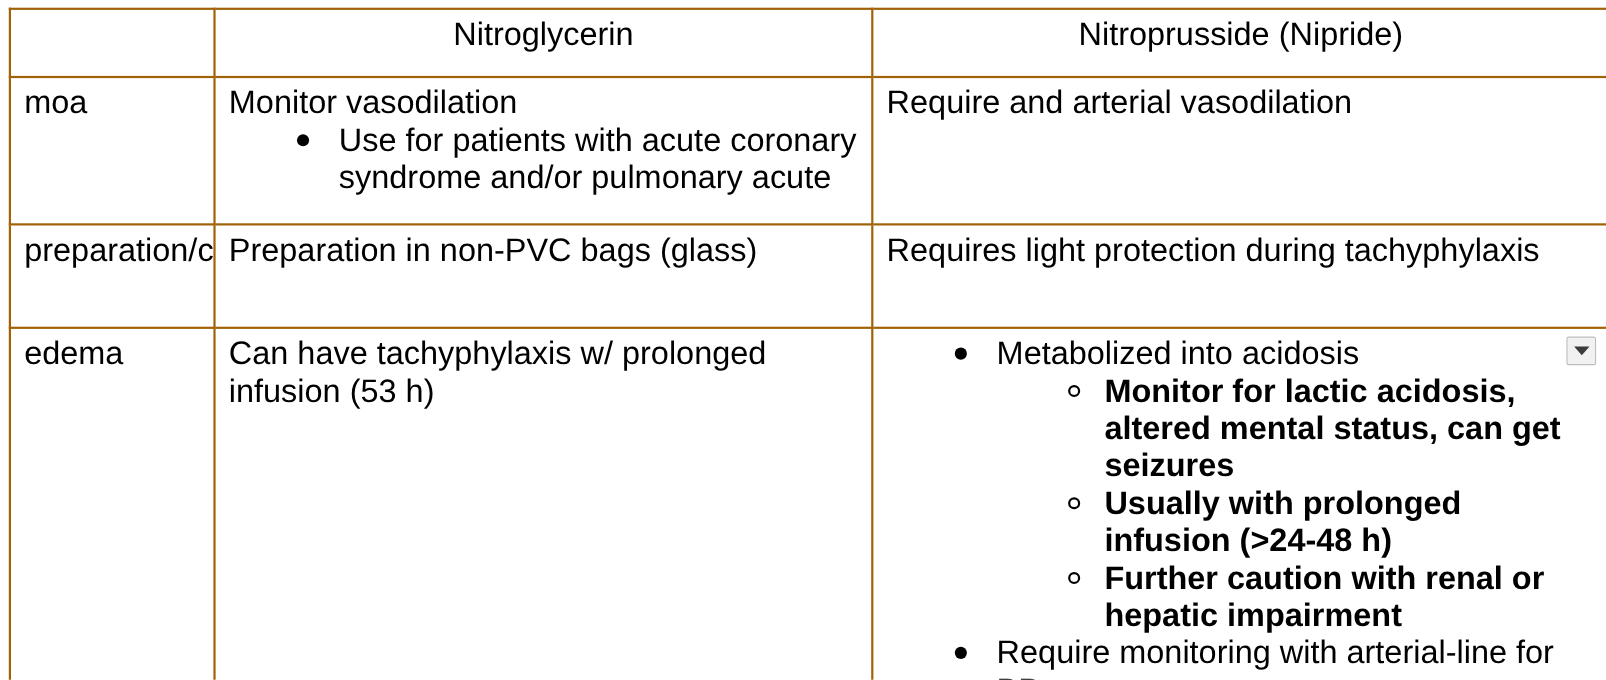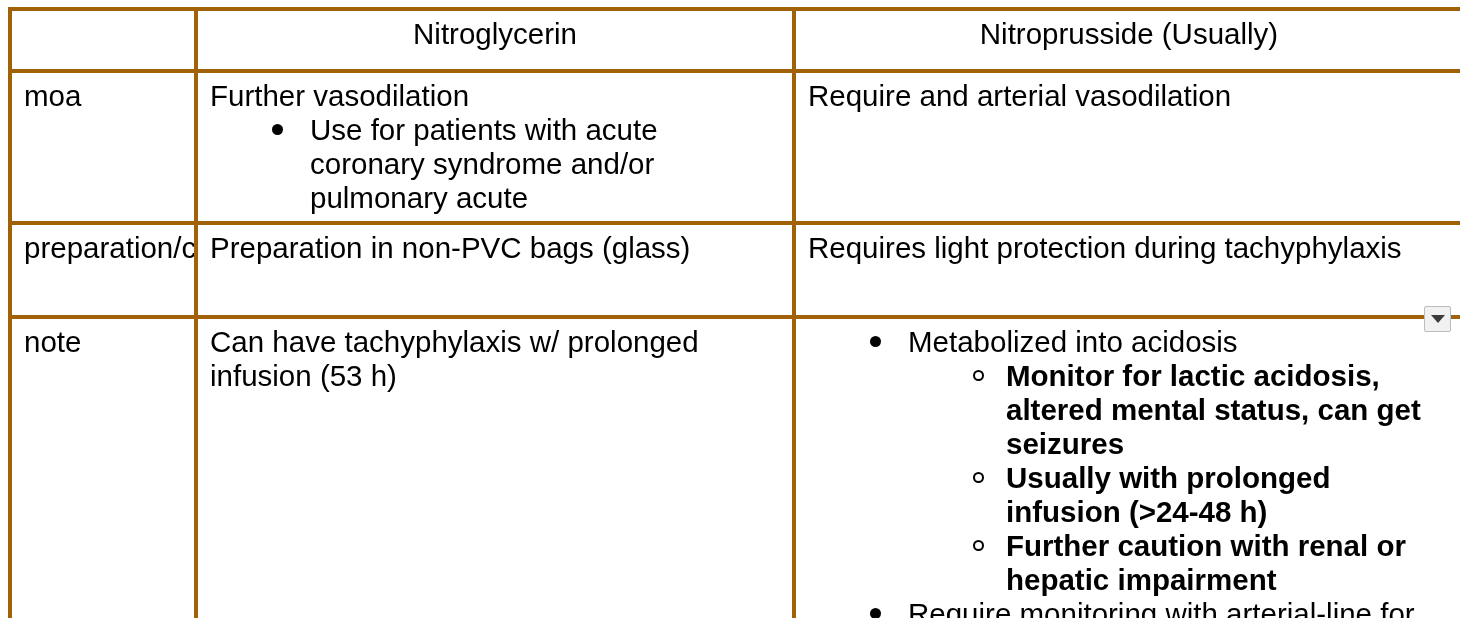--- a/index.html
+++ b/index.html
@@ -19,21 +19,21 @@
   }
   table.cmp {
     position: absolute;
     left: 8px;
     top: 7px;
     border-collapse: collapse;
     table-layout: fixed;
     width: 1454px;
   }
   table.cmp td {
-    border: 4px solid #a16207;
+    border: 2px solid #a16207;
     vertical-align: top;
     padding: 6px 12px;
     font-size: 29.5px;
     line-height: 34px;
     overflow: hidden;
     margin-top: 44px;
   }
   tr.r-head  { height: 62px;  }
   tr.r-moa   { height: 134px; }
   tr.r-prep  { height: 94px;  }
@@ -91,30 +91,30 @@
       <col style="width:670px">
     </colgroup>
 
     <tbody>
         <tr class="r-head">
       <td></td>
       <td>
         <div class="hd p">Nitroglycerin</div>
       </td>
       <td>
-        <div class="hd p">Nitroprusside (Usually)</div>
+        <div class="hd p">Nitroprusside (Nipride)</div>
       </td>
     </tr>
 
     <tr class="r-moa">
       <td>
         <div class="p">moa</div>
       </td>
       <td>
-        <div class="p">Further vasodilation</div>
+        <div class="p">Monitor vasodilation</div>
         <div class="li l1">
           <span class="blt"></span>
           <span>Use for patients with acute coronary syndrome and/or pulmonary acute</span>
         </div>
       </td>
       <td>
         <div class="p">Require and arterial vasodilation</div>
       </td>
     </tr>
 
@@ -125,21 +125,21 @@
       <td>
         <div class="p">Preparation in non-PVC bags (glass)</div>
       </td>
       <td>
         <div class="p">Requires light protection during tachyphylaxis</div>
       </td>
     </tr>
 
     <tr class="r-note">
       <td>
-        <div class="p">note</div>
+        <div class="p">edema</div>
       </td>
       <td>
         <div class="p">Can have tachyphylaxis w/ prolonged infusion (53 h)</div>
       </td>
       <td>
         <div class="li l1">
           <span class="blt"></span>
           <span>Metabolized into acidosis</span>
         </div>
         <div class="li l2">

